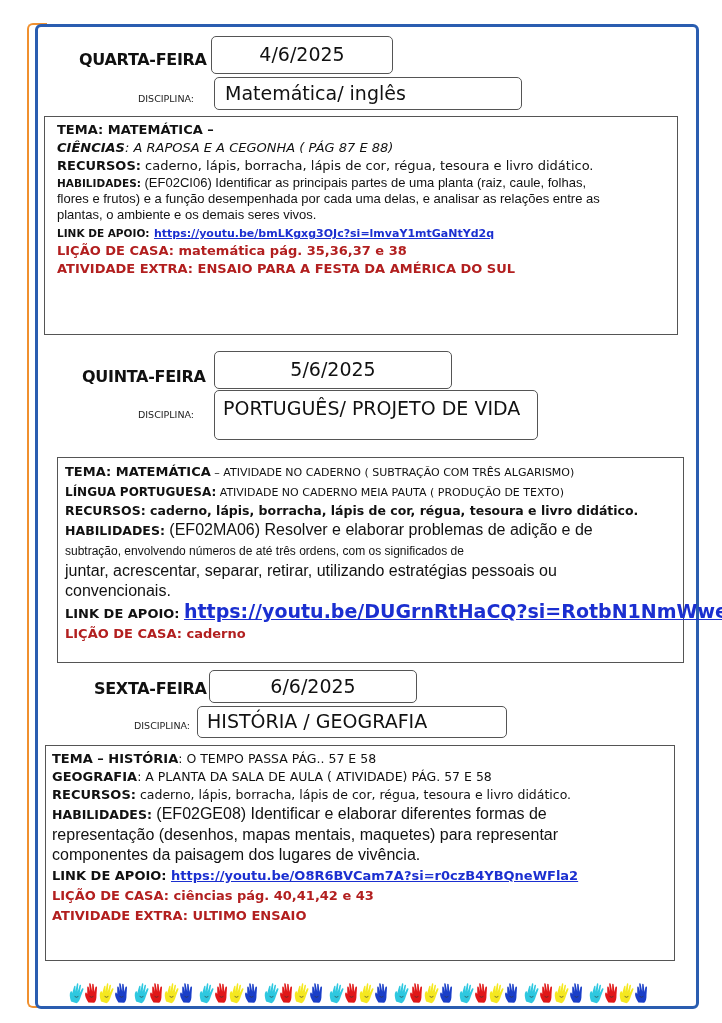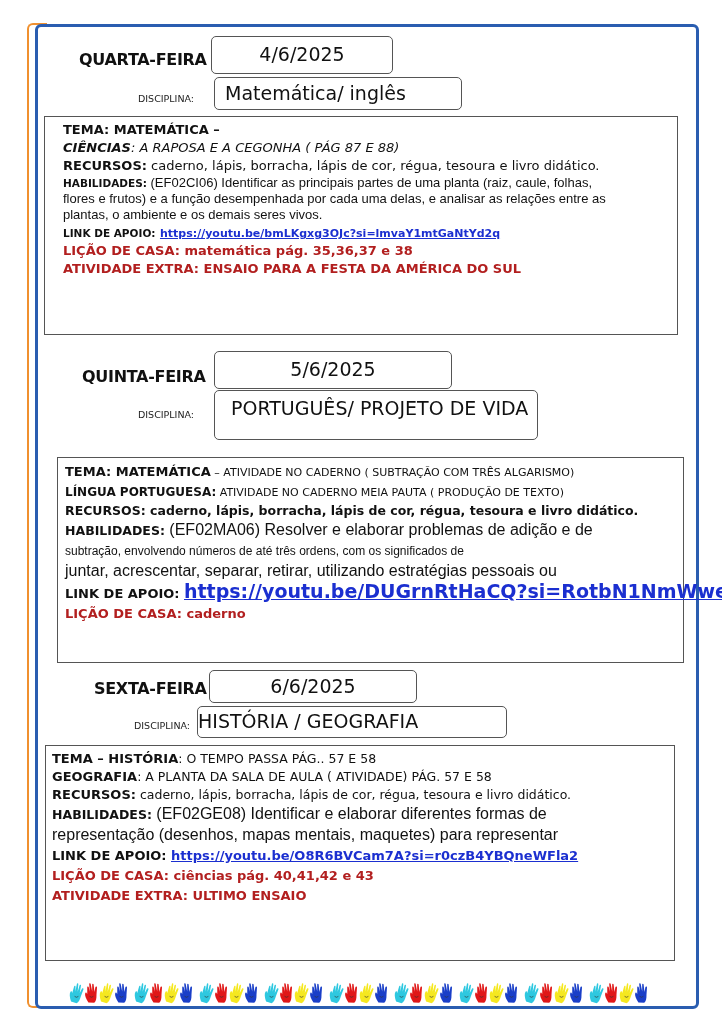--- a/index.html
+++ b/index.html
@@ -3,82 +3,84 @@
 <meta charset="utf-8">
 <style>
   html, body { margin:0; padding:0; background:#ffffff; }
   body { width:722px; height:1023px; position:relative; overflow:hidden; font-family:"Liberation Sans", sans-serif; color:#111; }
   .orange-frame { position:absolute; left:27px; top:23px; width:20px; height:985px; border:2px solid #f0902f; border-right:none; border-radius:6px 0 0 6px; box-sizing:border-box; }
   .blue-frame { position:absolute; left:35px; top:24px; width:664px; height:985px; border:3px solid #2a5db0; border-radius:6px; box-sizing:border-box; background:#fff; }
   .day { position:absolute; font-weight:bold; font-size:16px; font-family:"DejaVu Sans", sans-serif; letter-spacing:-0.3px; }
   .date-box { position:absolute; border:1px solid #555; border-radius:5px; background:#fff; font-size:19px; font-family:"DejaVu Sans", sans-serif; text-align:center; box-sizing:border-box; }
   .disc-label { position:absolute; font-size:9.5px; font-family:"DejaVu Sans", sans-serif; color:#222; }
   .disc-box { position:absolute; border:1px solid #555; border-radius:5px; background:#fff; font-size:19px; font-family:"DejaVu Sans", sans-serif; box-sizing:border-box; padding-left:10px; }
-  .content-box { position:absolute; border:1px solid #555; background:#fff; box-sizing:border-box; padding:4px 18px; }
+  .content-box { position:absolute; border:1px solid #555; background:#fff; box-sizing:border-box; padding:4px 12px; }
   .line { white-space:nowrap; line-height:18px; }
   .b { font-weight:bold; }
   .lbl { font-weight:bold; font-family:"DejaVu Sans", sans-serif; font-size:12.5px; }
   .sc { font-size:12px; font-family:"DejaVu Sans", sans-serif; }
   .red { color:#b21f1f; font-weight:bold; font-family:"DejaVu Sans", sans-serif; }
   .link { color:#1b2fd0; text-decoration:underline; font-weight:bold; font-family:"DejaVu Sans", sans-serif; font-size:12px; }
   .ar { font-family:"Liberation Sans", sans-serif; }
   .hands { position:absolute; left:68px; top:982px; display:flex; gap:5px; }
   .group { display:flex; }
   .hand { width:17px; height:22px; margin-right:-2px; }
 </style>
 </head>
 <body>
 
 <div class="orange-frame"></div>
 <div class="blue-frame"></div>
 
 <div class="day" style="left:79px;top:50px;">QUARTA-FEIRA</div>
 <div class="date-box" style="left:211px;top:36px;width:182px;height:38px;line-height:34px;">4/6/2025</div>
 <div class="disc-label" style="left:138px;top:93px;">DISCIPLINA:</div>
-<div class="disc-box" style="left:214px;top:77px;width:248px;height:33px;line-height:30px;">Matemática/ inglês</div>
+<div class="disc-box" style="left:214px;top:77px;width:308px;height:33px;line-height:30px;">Matemática/ inglês</div>
 
 <div class="content-box" style="left:44px;top:116px;width:634px;height:219px;">
   <div class="line lbl" style="font-size:13px;">TEMA: MATEMÁTICA –</div>
   <div class="line sc" style="font-style:italic;font-size:13px;"><span class="b">CIÊNCIAS</span><span>: A RAPOSA E A CEGONHA ( PÁG 87 E 88)</span></div>
   <div class="line sc" style="font-size:13px;"><span class="b">RECURSOS:</span><span> caderno, lápis, borracha, lápis de cor, régua, tesoura e livro didático.</span></div>
   <div class="line ar" style="font-size:13px;line-height:16px;"><span class="lbl" style="font-size:10.5px;">HABILIDADES:</span><span> (EF02CI06) Identificar  as principais partes de uma planta (raiz, caule, folhas,</span></div>
   <div class="line ar" style="font-size:13px;line-height:16px;">flores e frutos) e a função  desempenhada por cada uma delas, e analisar as relações entre as</div>
   <div class="line ar" style="font-size:13px;line-height:16px;">plantas,  o ambiente e os demais seres vivos.</div>
   <div class="line" style="line-height:17px;"><span class="lbl" style="font-size:10.5px;">LINK DE APOIO:</span> <span class="link" style="font-size:11px;">https://youtu.be/bmLKgxg3OJc?si=lmvaY1mtGaNtYd2q</span></div>
   <div class="line red" style="font-size:13px;">LIÇÃO DE CASA:  matemática pág. 35,36,37 e 38</div>
   <div class="line red" style="font-size:13px;">ATIVIDADE EXTRA:  ENSAIO PARA A FESTA DA AMÉRICA DO SUL</div>
 </div>
 
 <div class="day" style="left:82px;top:367px;">QUINTA-FEIRA</div>
 <div class="date-box" style="left:214px;top:351px;width:238px;height:38px;line-height:34px;">5/6/2025</div>
 <div class="disc-label" style="left:138px;top:409px;">DISCIPLINA:</div>
-<div class="disc-box" style="left:214px;top:390px;width:324px;height:50px;line-height:34px;padding-left:16px;">PORTUGUÊS/ PROJETO DE VIDA</div>
+<div class="disc-box" style="left:214px;top:390px;width:324px;height:50px;line-height:34px;padding-left:8px;">PORTUGUÊS/ PROJETO DE VIDA</div>
 
 <div class="content-box" style="left:57px;top:457px;width:627px;height:206px;padding:4px 7px;">
   <div class="line"><span class="lbl" style="font-size:13px;">TEMA: MATEMÁTICA</span><span class="sc" style="font-size:11px;"> – ATIVIDADE NO CADERNO (  SUBTRAÇÃO COM TRÊS ALGARISMO)</span></div>
   <div class="line"><span class="lbl" style="font-size:12px;">LÍNGUA PORTUGUESA:</span><span class="sc" style="font-size:11px;"> ATIVIDADE NO CADERNO MEIA PAUTA  ( PRODUÇÃO DE TEXTO)</span></div>
   <div class="line lbl" style="font-size:12.5px;">RECURSOS: caderno, lápis, borracha, lápis de cor, régua, tesoura e livro didático.</div>
   <div class="line ar" style="font-size:16px;line-height:20px;"><span class="lbl" style="font-size:12.5px;">HABILIDADES:</span><span>  (EF02MA06) Resolver e elaborar problemas de adição e de</span></div>
   <div class="line ar" style="font-size:12px;line-height:20px;">subtração, envolvendo números de até três ordens, com os significados de</div>
   <div class="line ar" style="font-size:16px;line-height:20px;">juntar,  acrescentar, separar, retirar, utilizando estratégias pessoais ou</div>
+  <div class="line ar" style="font-size:16px;line-height:20px;">convencionais.</div>
   <div class="line" style="line-height:20px;"><span class="lbl" style="font-size:13px;font-weight:bold;">LINK DE APOIO:</span> <span class="link" style="font-size:19px;">https://youtu.be/DUGrnRtHaCQ?si=RotbN1NmWwe3iD_o</span></div>
   <div class="line red" style="font-size:13px;line-height:20px;">LIÇÃO DE CASA: caderno</div>
 </div>
 
 <div class="day" style="left:94px;top:679px;">SEXTA-FEIRA</div>
 <div class="date-box" style="left:209px;top:670px;width:208px;height:33px;line-height:30px;">6/6/2025</div>
 <div class="disc-label" style="left:134px;top:720px;">DISCIPLINA:</div>
-<div class="disc-box" style="left:197px;top:706px;width:310px;height:32px;line-height:29px;padding-left:0;">HISTÓRIA / GEOGRAFIA</div>
+<div class="disc-box" style="left:197px;top:706px;width:310px;height:32px;line-height:29px;padding-left:9px;">HISTÓRIA / GEOGRAFIA</div>
 
 <div class="content-box" style="left:45px;top:745px;width:630px;height:216px;padding:4px 6px;">
   <div class="line sc" style="font-size:12.5px;"><span class="b" style="font-size:13px;">TEMA – HISTÓRIA</span><span>: O TEMPO PASSA PÁG.. 57 E 58</span></div>
   <div class="line sc" style="font-size:12.5px;"><span class="b" style="font-size:13px;">GEOGRAFIA</span><span>: A PLANTA DA SALA DE AULA ( ATIVIDADE) PÁG. 57 E 58</span></div>
   <div class="line sc" style="font-size:12.5px;"><span class="b" style="font-size:13px;">RECURSOS:</span><span> caderno, lápis, borracha, lápis de cor, régua, tesoura e livro didático.</span></div>
   <div class="line ar" style="font-size:16px;line-height:20px;"><span class="lbl" style="font-size:12.5px;">HABILIDADES:</span><span> (EF02GE08) Identificar e elaborar diferentes formas de</span></div>
   <div class="line ar" style="font-size:16px;line-height:20px;">representação (desenhos, mapas mentais, maquetes) para representar</div>
+  <div class="line ar" style="font-size:16px;line-height:20px;">componentes da paisagem dos lugares de vivência.</div>
   <div class="line" style="line-height:20px;"><span class="lbl" style="font-size:13px;">LINK DE APOIO:</span> <span class="link" style="font-size:13px;">https://youtu.be/O8R6BVCam7A?si=r0czB4YBQneWFla2</span></div>
   <div class="line red" style="font-size:13px;line-height:20px;">LIÇÃO DE CASA:  ciências pág. 40,41,42 e 43</div>
   <div class="line red" style="font-size:13px;line-height:20px;">ATIVIDADE EXTRA: ULTIMO ENSAIO</div>
 </div>
 
 <div class="hands" id="hands">
     <div class="group">
       <svg class="hand" viewBox="0 0 17 23">
         <path d="M4 21 C2 17 1 13 2 11 L3 10 L4 12 L5 5 C5 4 6.5 4 6.5 5 L7 10 L7.5 2 C7.5 1 9 1 9 2 L9.5 10 L10.5 3 C10.5 2 12 2 12 3 L11.8 11 L13.5 6 C14 5 15.5 5.5 15 7 L13.5 14 C13 18 12 21 10 22 Z" fill="#2ec8e0" transform="rotate(8 8 12)"></path>
         <path d="M6.5 15 Q8.5 17 10.5 15" stroke="#333" stroke-width="0.7" fill="none"></path>

